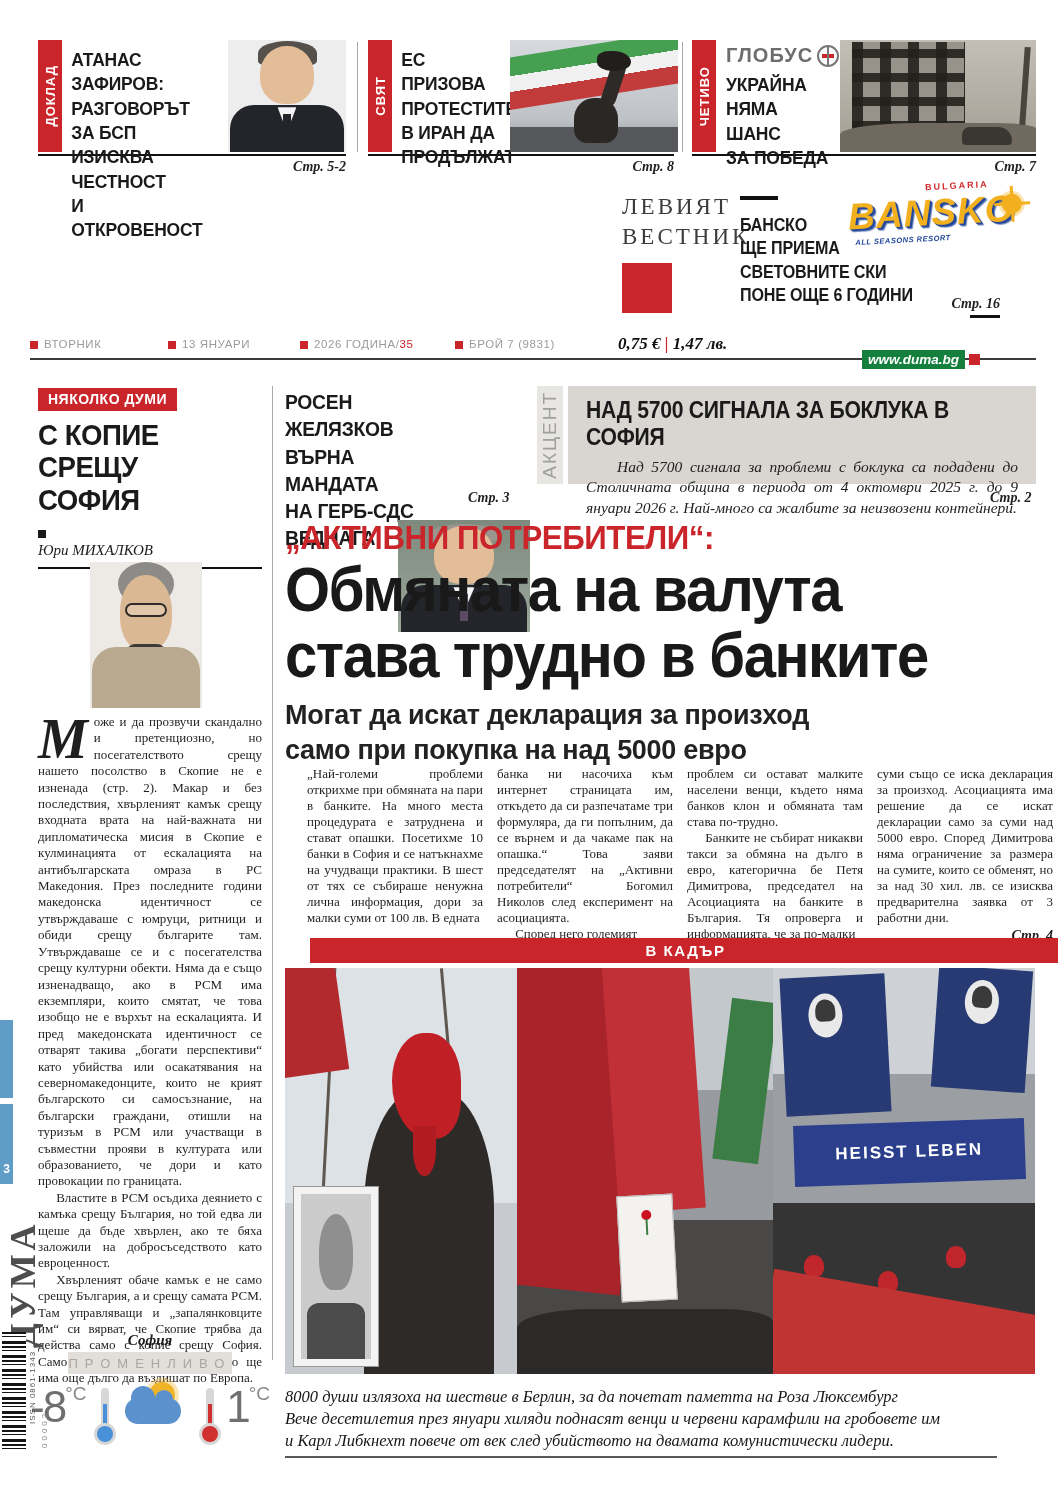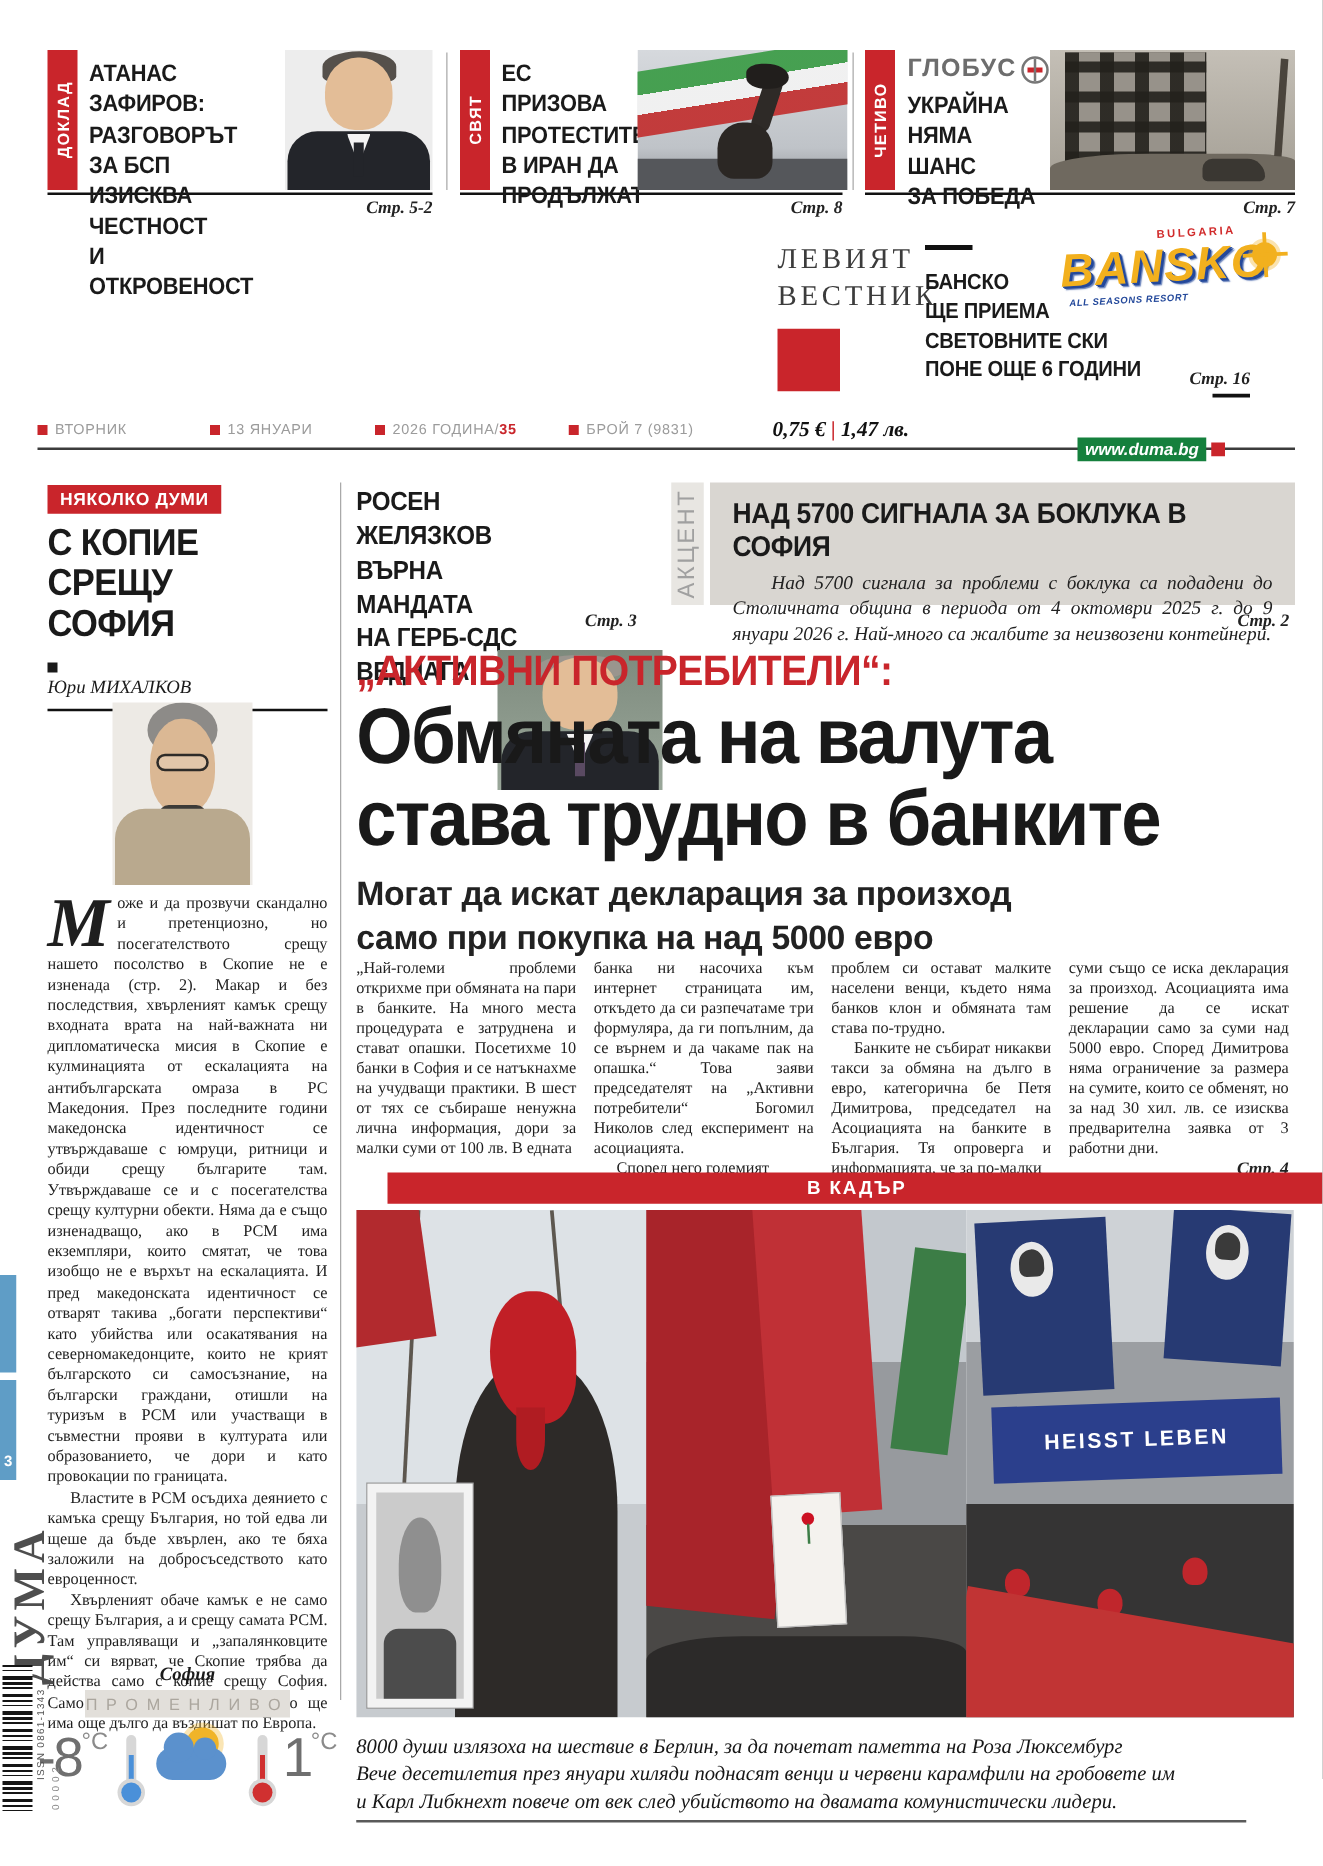--- a/index.html
+++ b/index.html
@@ -292,21 +292,21 @@
     </div>
     <div class="blogo-sub">ALL SEASONS RESORT</div>
   </div>
   <div class="abs" style="left:940px;top:294px;width:60px;text-align:right;">
     <span class="pgref">Стр. 16</span>
     <div class="str16-line"></div>
   </div>
 
   <div class="abs dl-item" style="left:30px;top:338px;"><span class="sq"></span><span>ВТОРНИК</span></div>
   <div class="abs dl-item" style="left:168px;top:338px;"><span class="sq"></span><span>13 ЯНУАРИ</span></div>
-  <div class="abs dl-item" style="left:300px;top:338px;"><span class="sq"></span><span>2026 ГОДИНА/</span><span style="color:var(--red);font-weight:bold;text-align:right;">35</span></div>
+  <div class="abs dl-item" style="left:300px;top:338px;"><span class="sq"></span><span>2026 ГОДИНА/</span><span style="color:var(--red);font-weight:normal;text-align:right;">35</span></div>
   <div class="abs dl-item" style="left:455px;top:338px;"><span class="sq"></span><span>БРОЙ 7 (9831)</span></div>
   <div class="abs price" style="left:618px;top:334px;">
     <span>0,75 €</span>
     <span class="sep">|</span>
     <span>1,47 лв.</span>
   </div>
   <div class="abs dl-rule" style="left:30px;top:358px;width:1006px;"></div>
   <div class="abs" style="left:862px;top:350px;display:flex;align-items:center;">
     <span class="site-box">www.duma.bg</span>
     <span class="site-sq"></span>
@@ -390,21 +390,21 @@
 
   <div class="abs kicker cond" style="left:285px;top:518px;width:800px;">„АКТИВНИ ПОТРЕБИТЕЛИ“:</div>
   <div class="abs headline cond" style="left:285px;top:556px;width:810px;">
     <div>Обмяната на валута</div>
     <div>става трудно в банките</div>
   </div>
   <div class="abs subhead" style="left:285px;top:698px;width:760px;">
     <div>Могат да искат декларация за произход</div>
     <div>само при покупка на над 5000 евро</div>
   </div>
-  <div class="abs cols" style="left:285px;top:766px;width:752px;">
+  <div class="abs cols" style="left:301px;top:766px;width:752px;justify-content:flex-end;">
     <div class="col">
       <p class="first">„Най-големи проблеми открихме при обмяната на пари в банките. На много места процедурата е затруднена и стават опашки. Посетихме 10 банки в София и се натъкнахме на учудващи практики. В шест от тях се събираше ненужна лична информация, дори за малки суми от 100 лв. В едната</p>
     </div>
     <div class="col">
       <p class="first">банка ни насочиха към интернет страницата им, откъдето да си разпечатаме три формуляра, да ги попълним, да се върнем и да чакаме пак на опашка.“ Това заяви председателят на „Активни потребители“ Богомил Николов след експеримент на асоциацията.</p>
       <p>Според него големият</p>
     </div>
     <div class="col">
       <p class="first">проблем си остават малките населени венци, където няма банков клон и обмяната там става по-трудно.</p>
       <p>Банките не събират никакви такси за обмяна на дълго в евро, категорична бе Петя Димитрова, председател на Асоциацията на банките в България. Тя опроверга и информацията, че за по-малки</p>

